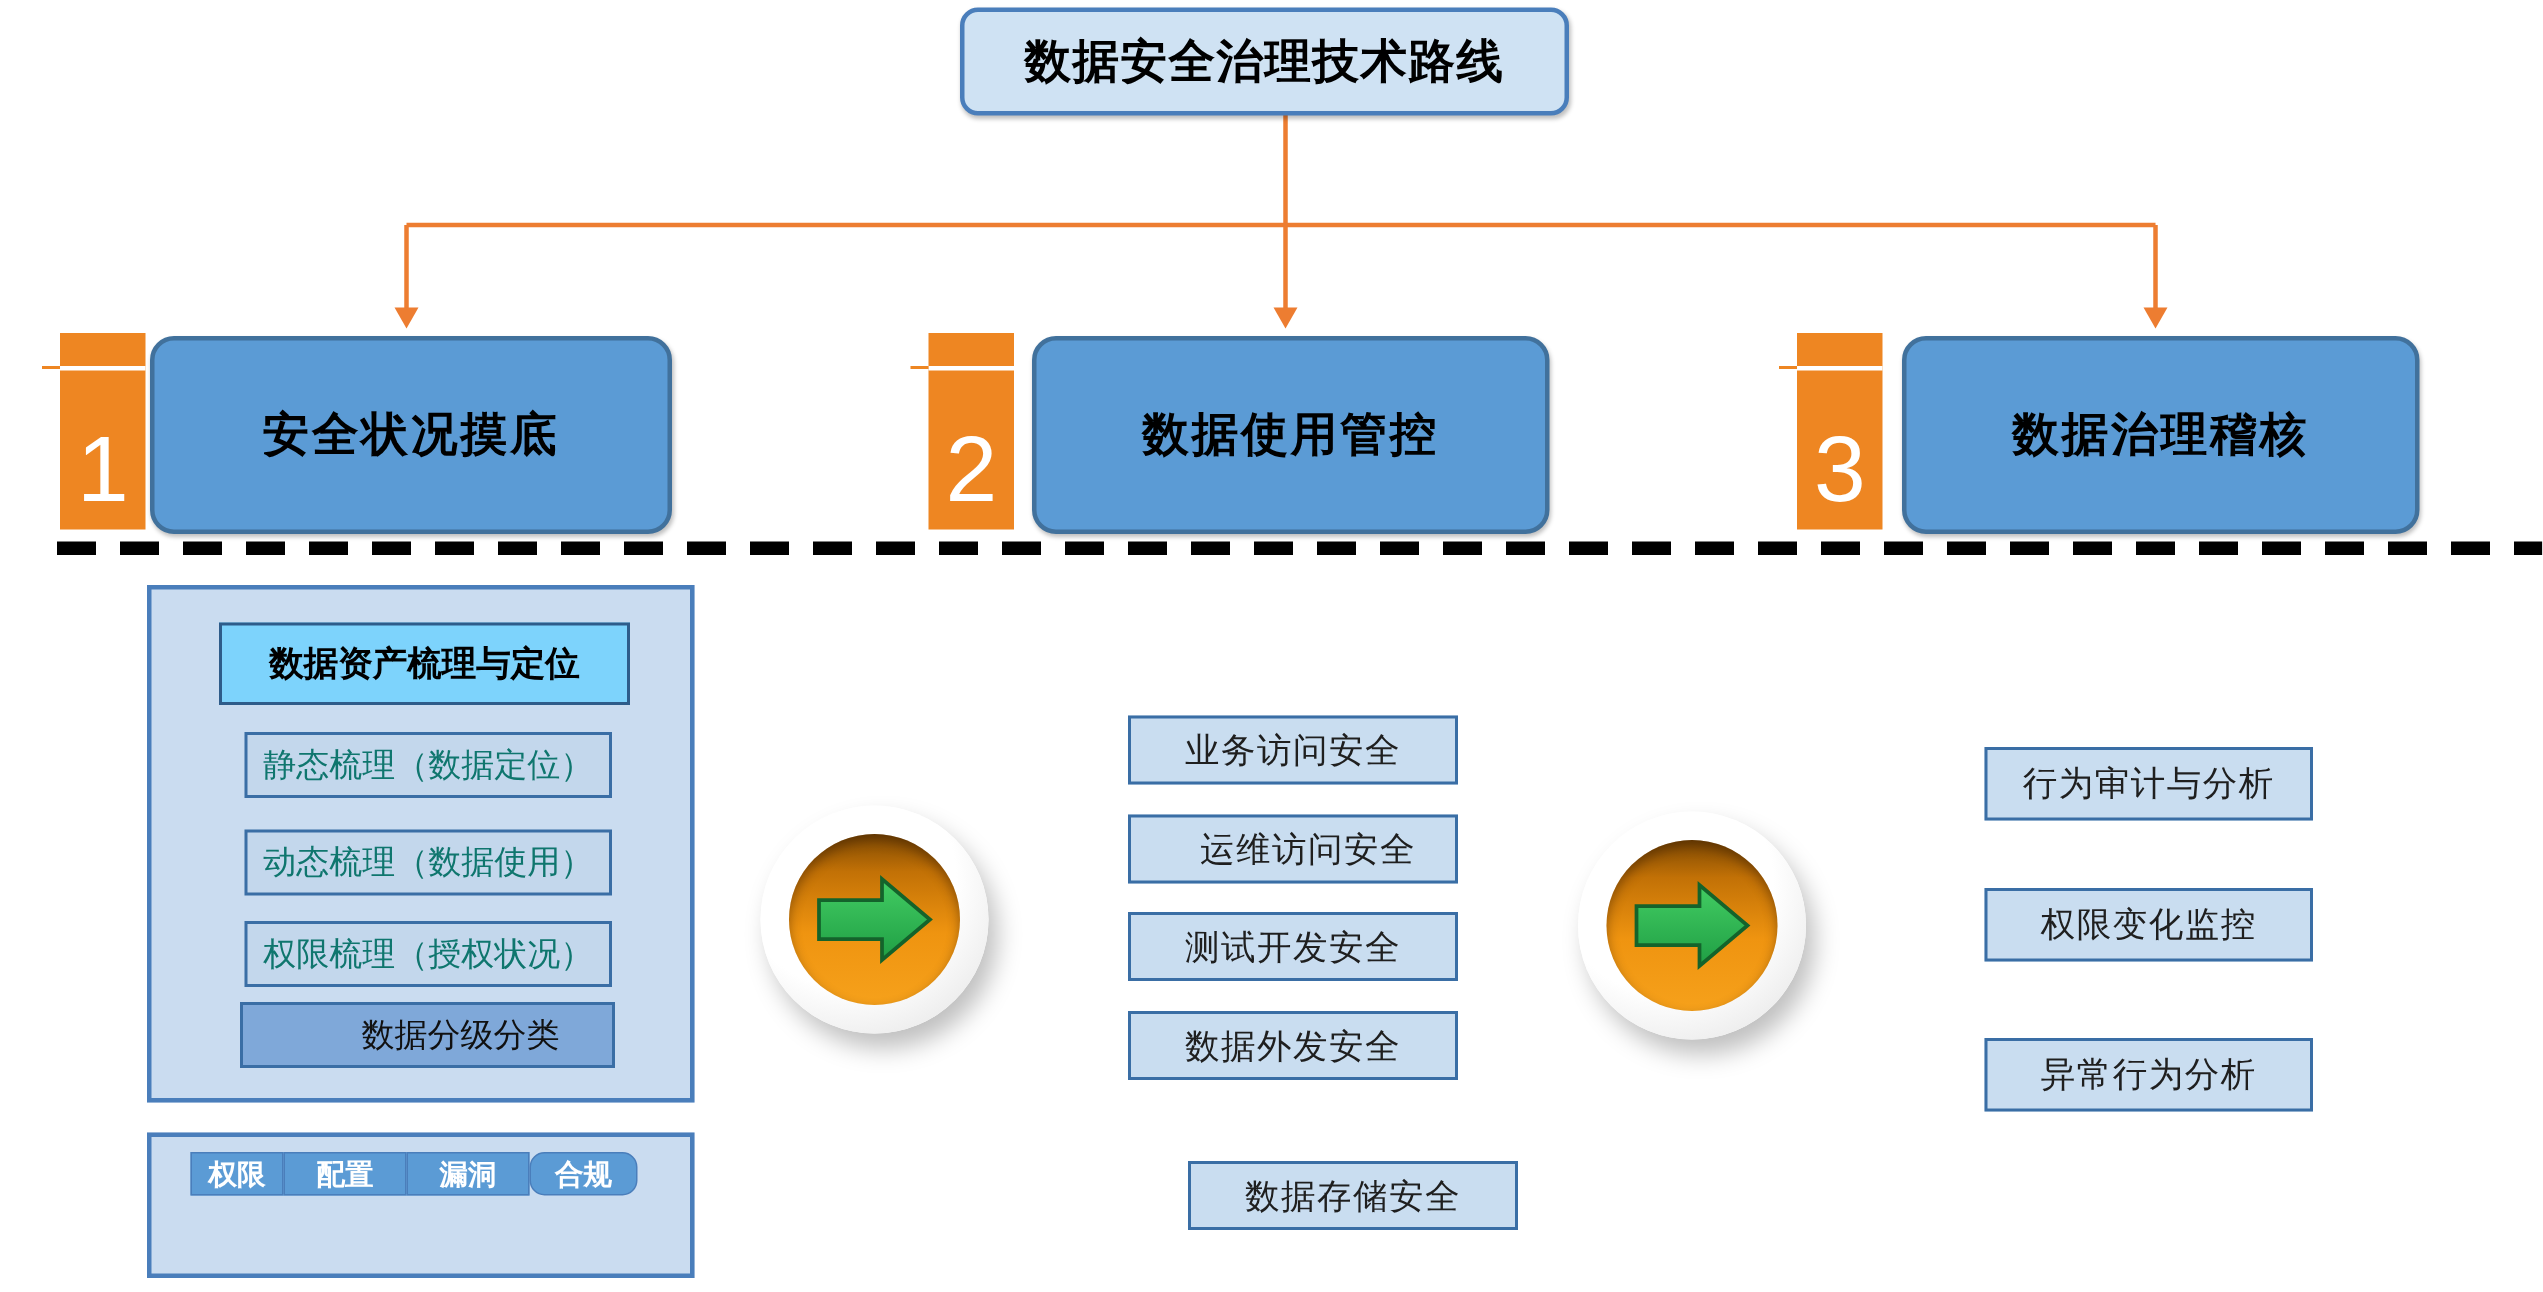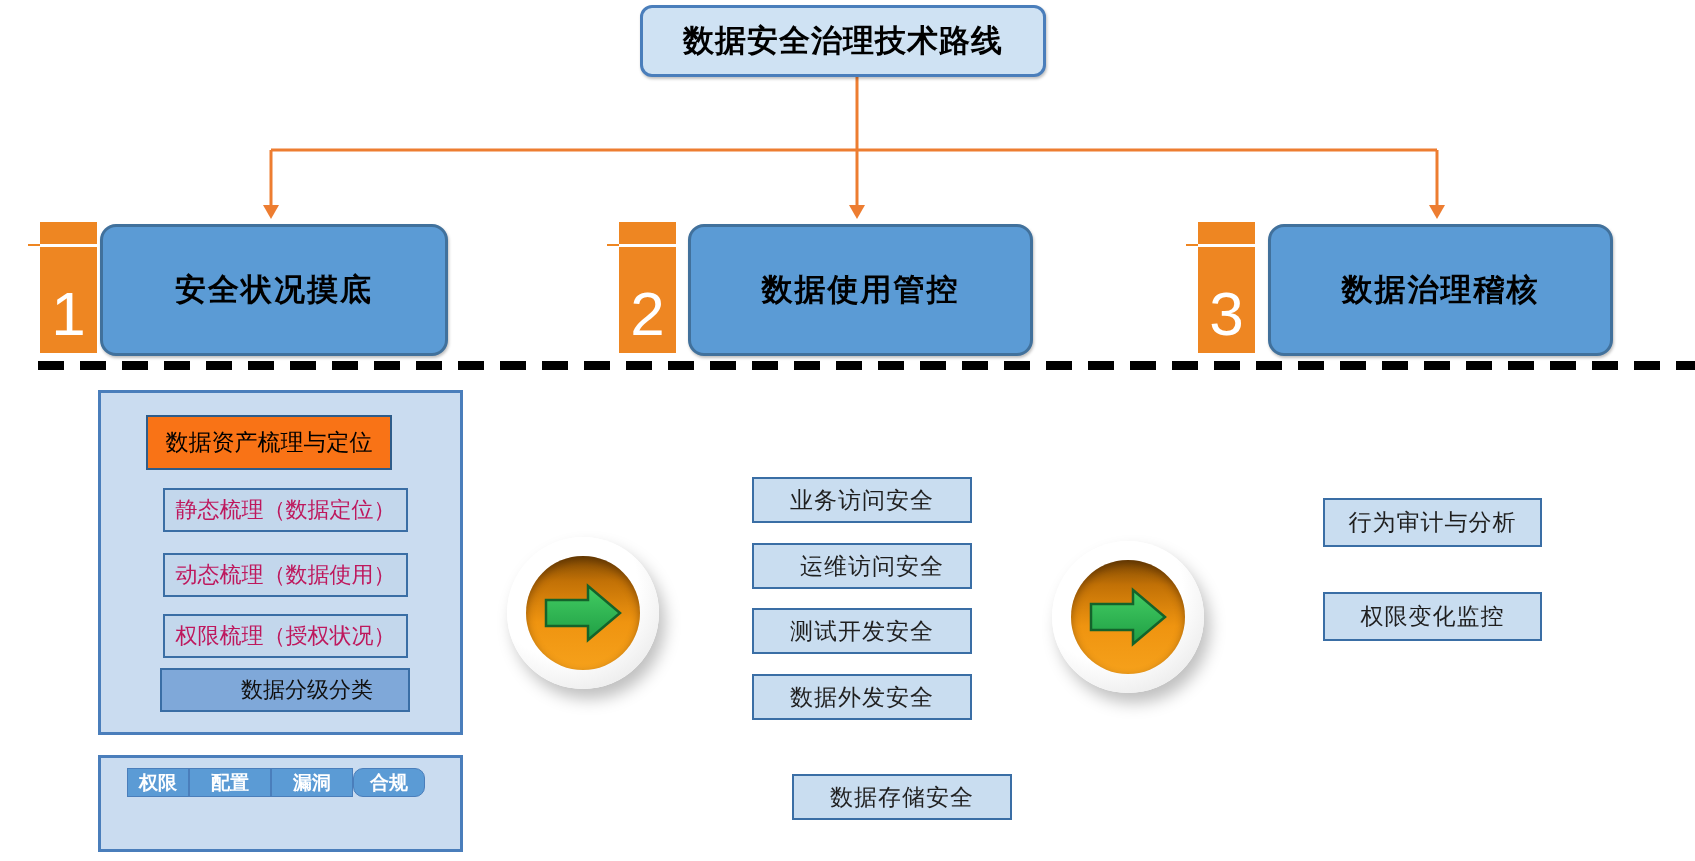--- a/index.html
+++ b/index.html
@@ -39,30 +39,30 @@
   .divider{
     position:absolute;left:38px;top:361px;width:1657px;height:9px;
     background:repeating-linear-gradient(90deg,#000 0 26px,transparent 26px 42px);
   }
   
   .panel1{
     position:absolute;left:98px;top:390px;width:365px;height:345px;
     background:#cadcf0;border:3px solid #4a7ebb;box-sizing:border-box;
   }
   .panel1-header{
-    position:absolute;left:45px;top:22px;width:246px;height:55px;
-    background:#f97316;border:2px solid #2e5c8a;box-sizing:border-box;
-    display:flex;align-items:center;justify-content:center;
-    font-size:23px;font-weight:normal;color:#000;
+    position:absolute;left:45px;top:22px;width:274px;height:55px;
+    background:#7dd3fc;border:2px solid #2e5c8a;box-sizing:border-box;
+    display:flex;align-items:center;justify-content:center;
+    font-size:23px;font-weight:bold;color:#000;
   }
   .panel1-item{
     position:absolute;left:62px;width:245px;height:44px;
     background:#c3d7ec;border:2px solid #3a6ea5;box-sizing:border-box;
     display:flex;align-items:center;justify-content:center;
-    font-size:22px;color:#be185d;
+    font-size:22px;color:#0f766e;
   }
   .p1-i0{top:95px;} .p1-i1{top:160px;} .p1-i2{top:221px;}
   .panel1-highlight{
     position:absolute;left:59px;top:275px;width:250px;height:44px;
     background:#7fa8d9;border:2px solid #3a6ea5;box-sizing:border-box;
     display:flex;align-items:center;justify-content:center;
     font-size:22px;color:#111;padding-left:44px;
   }
   .panel2{
     position:absolute;left:98px;top:755px;width:365px;height:97px;
@@ -194,14 +194,15 @@
   </div>
 
   <div class="list-box c2 c2-0">业务访问安全</div>
   <div class="list-box c2 c2-1">运维访问安全</div>
   <div class="list-box c2 c2-2">测试开发安全</div>
   <div class="list-box c2 c2-3">数据外发安全</div>
   <div class="list-box c2 c2-4">数据存储安全</div>
 
   <div class="list-box c3 c3-0">行为审计与分析</div>
   <div class="list-box c3 c3-1">权限变化监控</div>
+  <div class="list-box c3 c3-2">异常行为分析</div>
 
 </div>
 
 </body></html>

